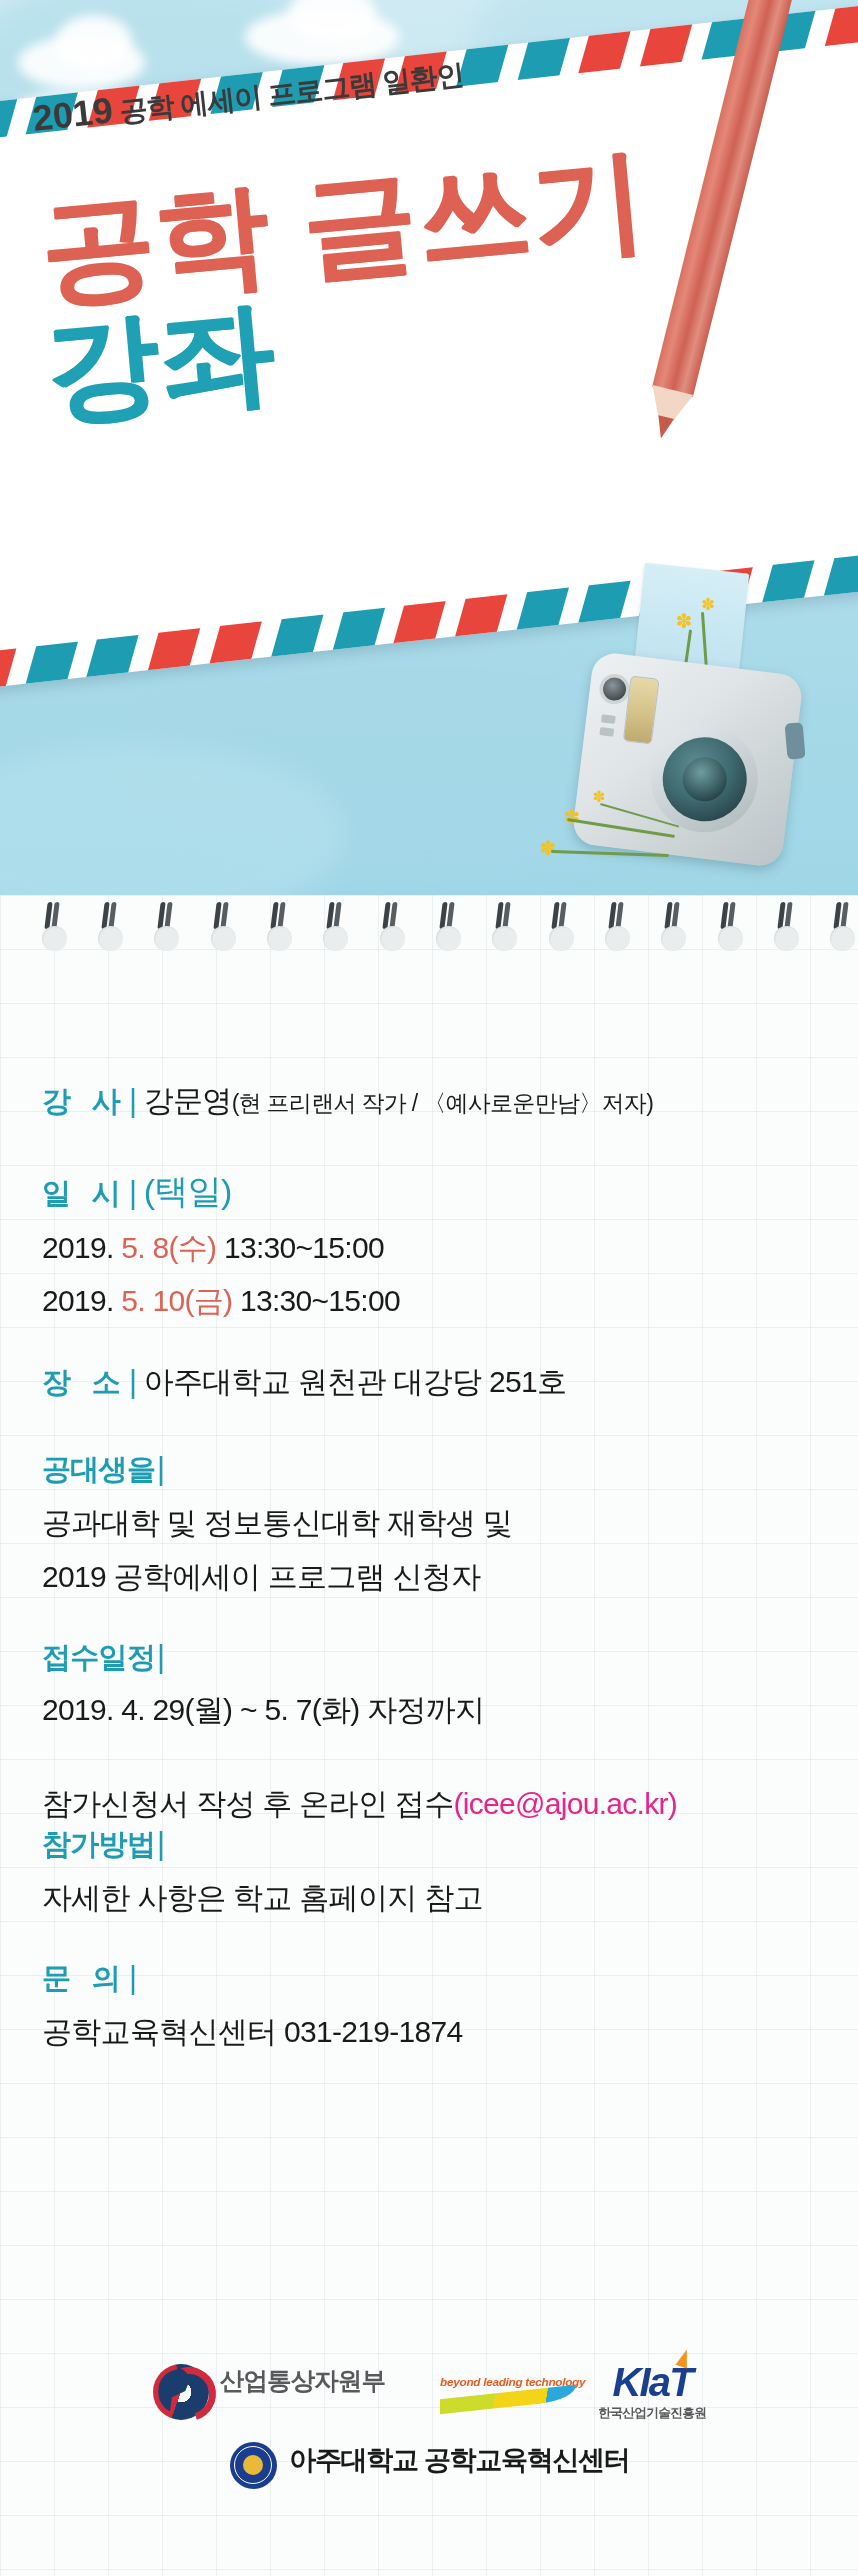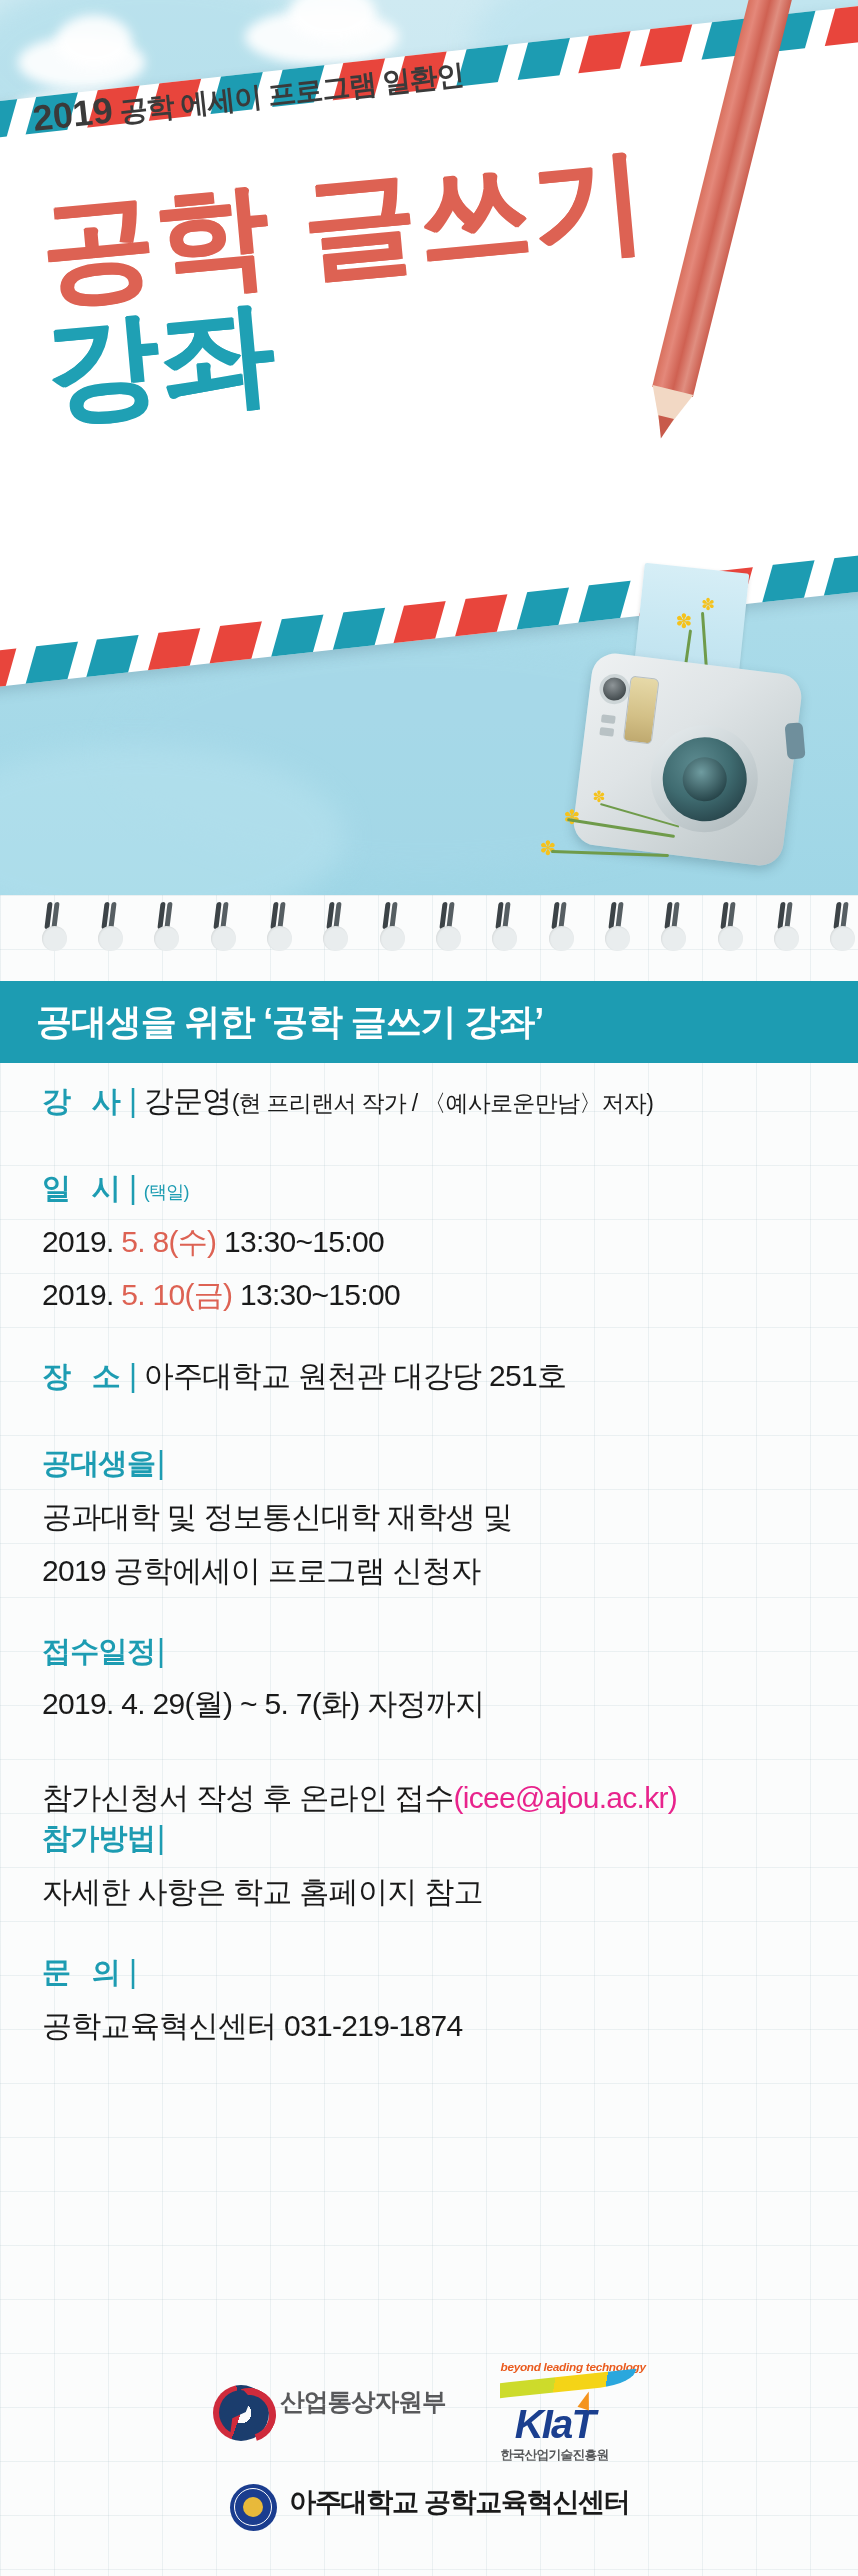--- a/index.html
+++ b/index.html
@@ -313,21 +313,21 @@
     font-weight:400;
     font-size:31px;
     margin:0 7.3px 0 1.8px;
   }
   .val{
     color:#1a1a1a;
     font-size:30px;
     font-weight:500;
   }
   .val-sm{ font-size:23px; }
-  .val-teal{ color:#1d9cb2; font-size:18px; }
+  .val-teal{ color:#1d9cb2; font-size:34px; }
   .red{ color:#dd6253; }
   .pink{ color:#e8238c; }
   .line{ margin-top:12.7px; }
   .gap-m{ height:40px; }
   .gap-l{ height:47px; }
 
   
   .footer{
     position:absolute;
     left:0; top:2362px;
@@ -363,21 +363,21 @@
     width:40px; height:40px;
     border-radius:50%;
     border:7.3px solid #cf2b3c;
     border-left-color:transparent;
     border-bottom-color:transparent;
     transform:rotate(28deg);
   }
   .motie-text{
     font-size:24.5px; font-weight:700; color:#58595b; letter-spacing:-0.9px;
   }
-  .kiat{ display:flex; align-items:flex-start; gap:13px;flex-direction:column; }
+  .kiat{ display:flex; align-items:center; gap:13px; }
   .kiat-tag{
     font-size:11.8px; font-weight:700; font-style:italic;
     color:#ea5b1e; letter-spacing:-0.3px;
     white-space:nowrap; line-height:1;
   }
   .kiat-swoosh{
     width:136px; height:14.5px;
     background:linear-gradient(100deg,#cddb2b 0 40%,#f4d417 40% 78%,#2aa7dd 78% 100%);
     border-radius:0 0 36px 0/0 0 14.5px 0;
     transform:skewY(-6deg);
@@ -558,23 +558,20 @@
         <div class="punch" style="left:661px;"></div>
       <div class="ring" style="left:722px;"></div>
         <div class="punch" style="left:718px;"></div>
       <div class="ring" style="left:779px;"></div>
         <div class="punch" style="left:774px;"></div>
       <div class="ring" style="left:835px;"></div>
         <div class="punch" style="left:830px;"></div>
     </div>
   </div>
 
-  <div class="titlebar">
-    <h1>공대생을 위한 ‘공학 글쓰기 강좌’</h1>
-  </div>
 
   <div class="info">
 
     <div class="blk">
       <div class="row">
         <span class="lbl lbl-sp">강 사</span><span class="bar">|</span><span class="val">강문영</span><span class="val val-sm">(현 프리랜서 작가 / 〈예사로운만남〉저자)</span>
       </div>
     </div>
 
     <div class="gap-l"></div>

